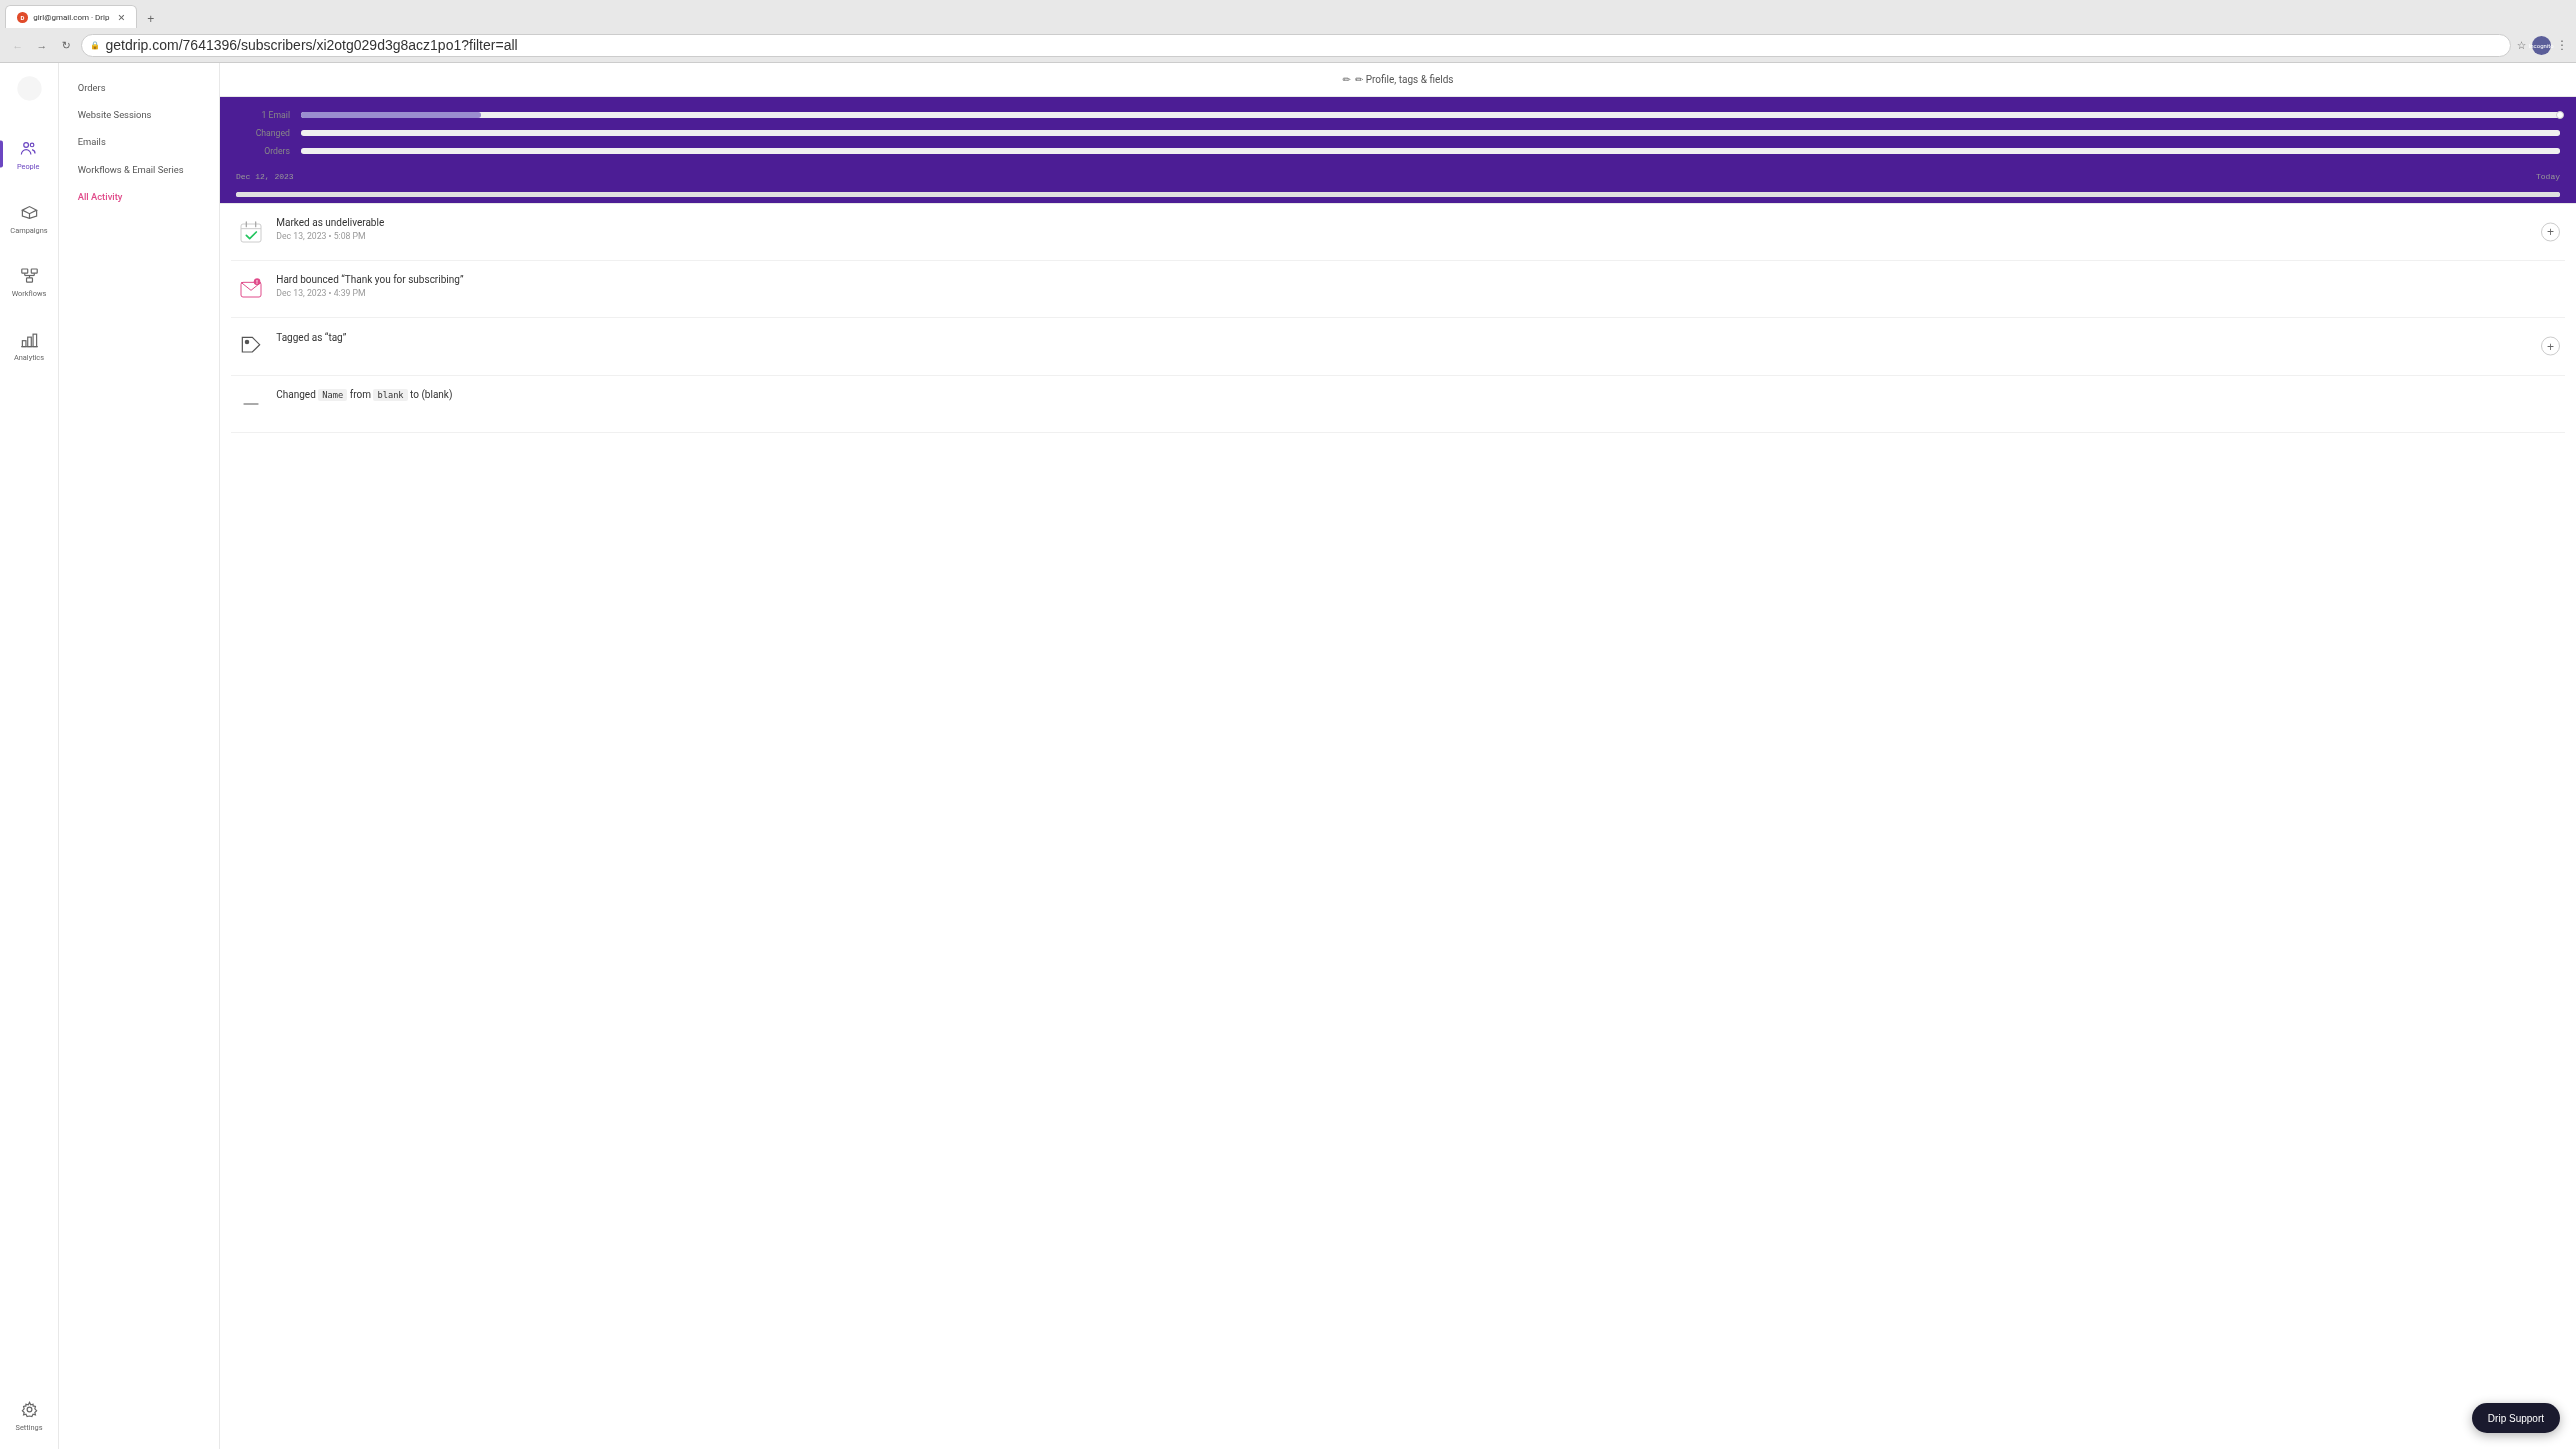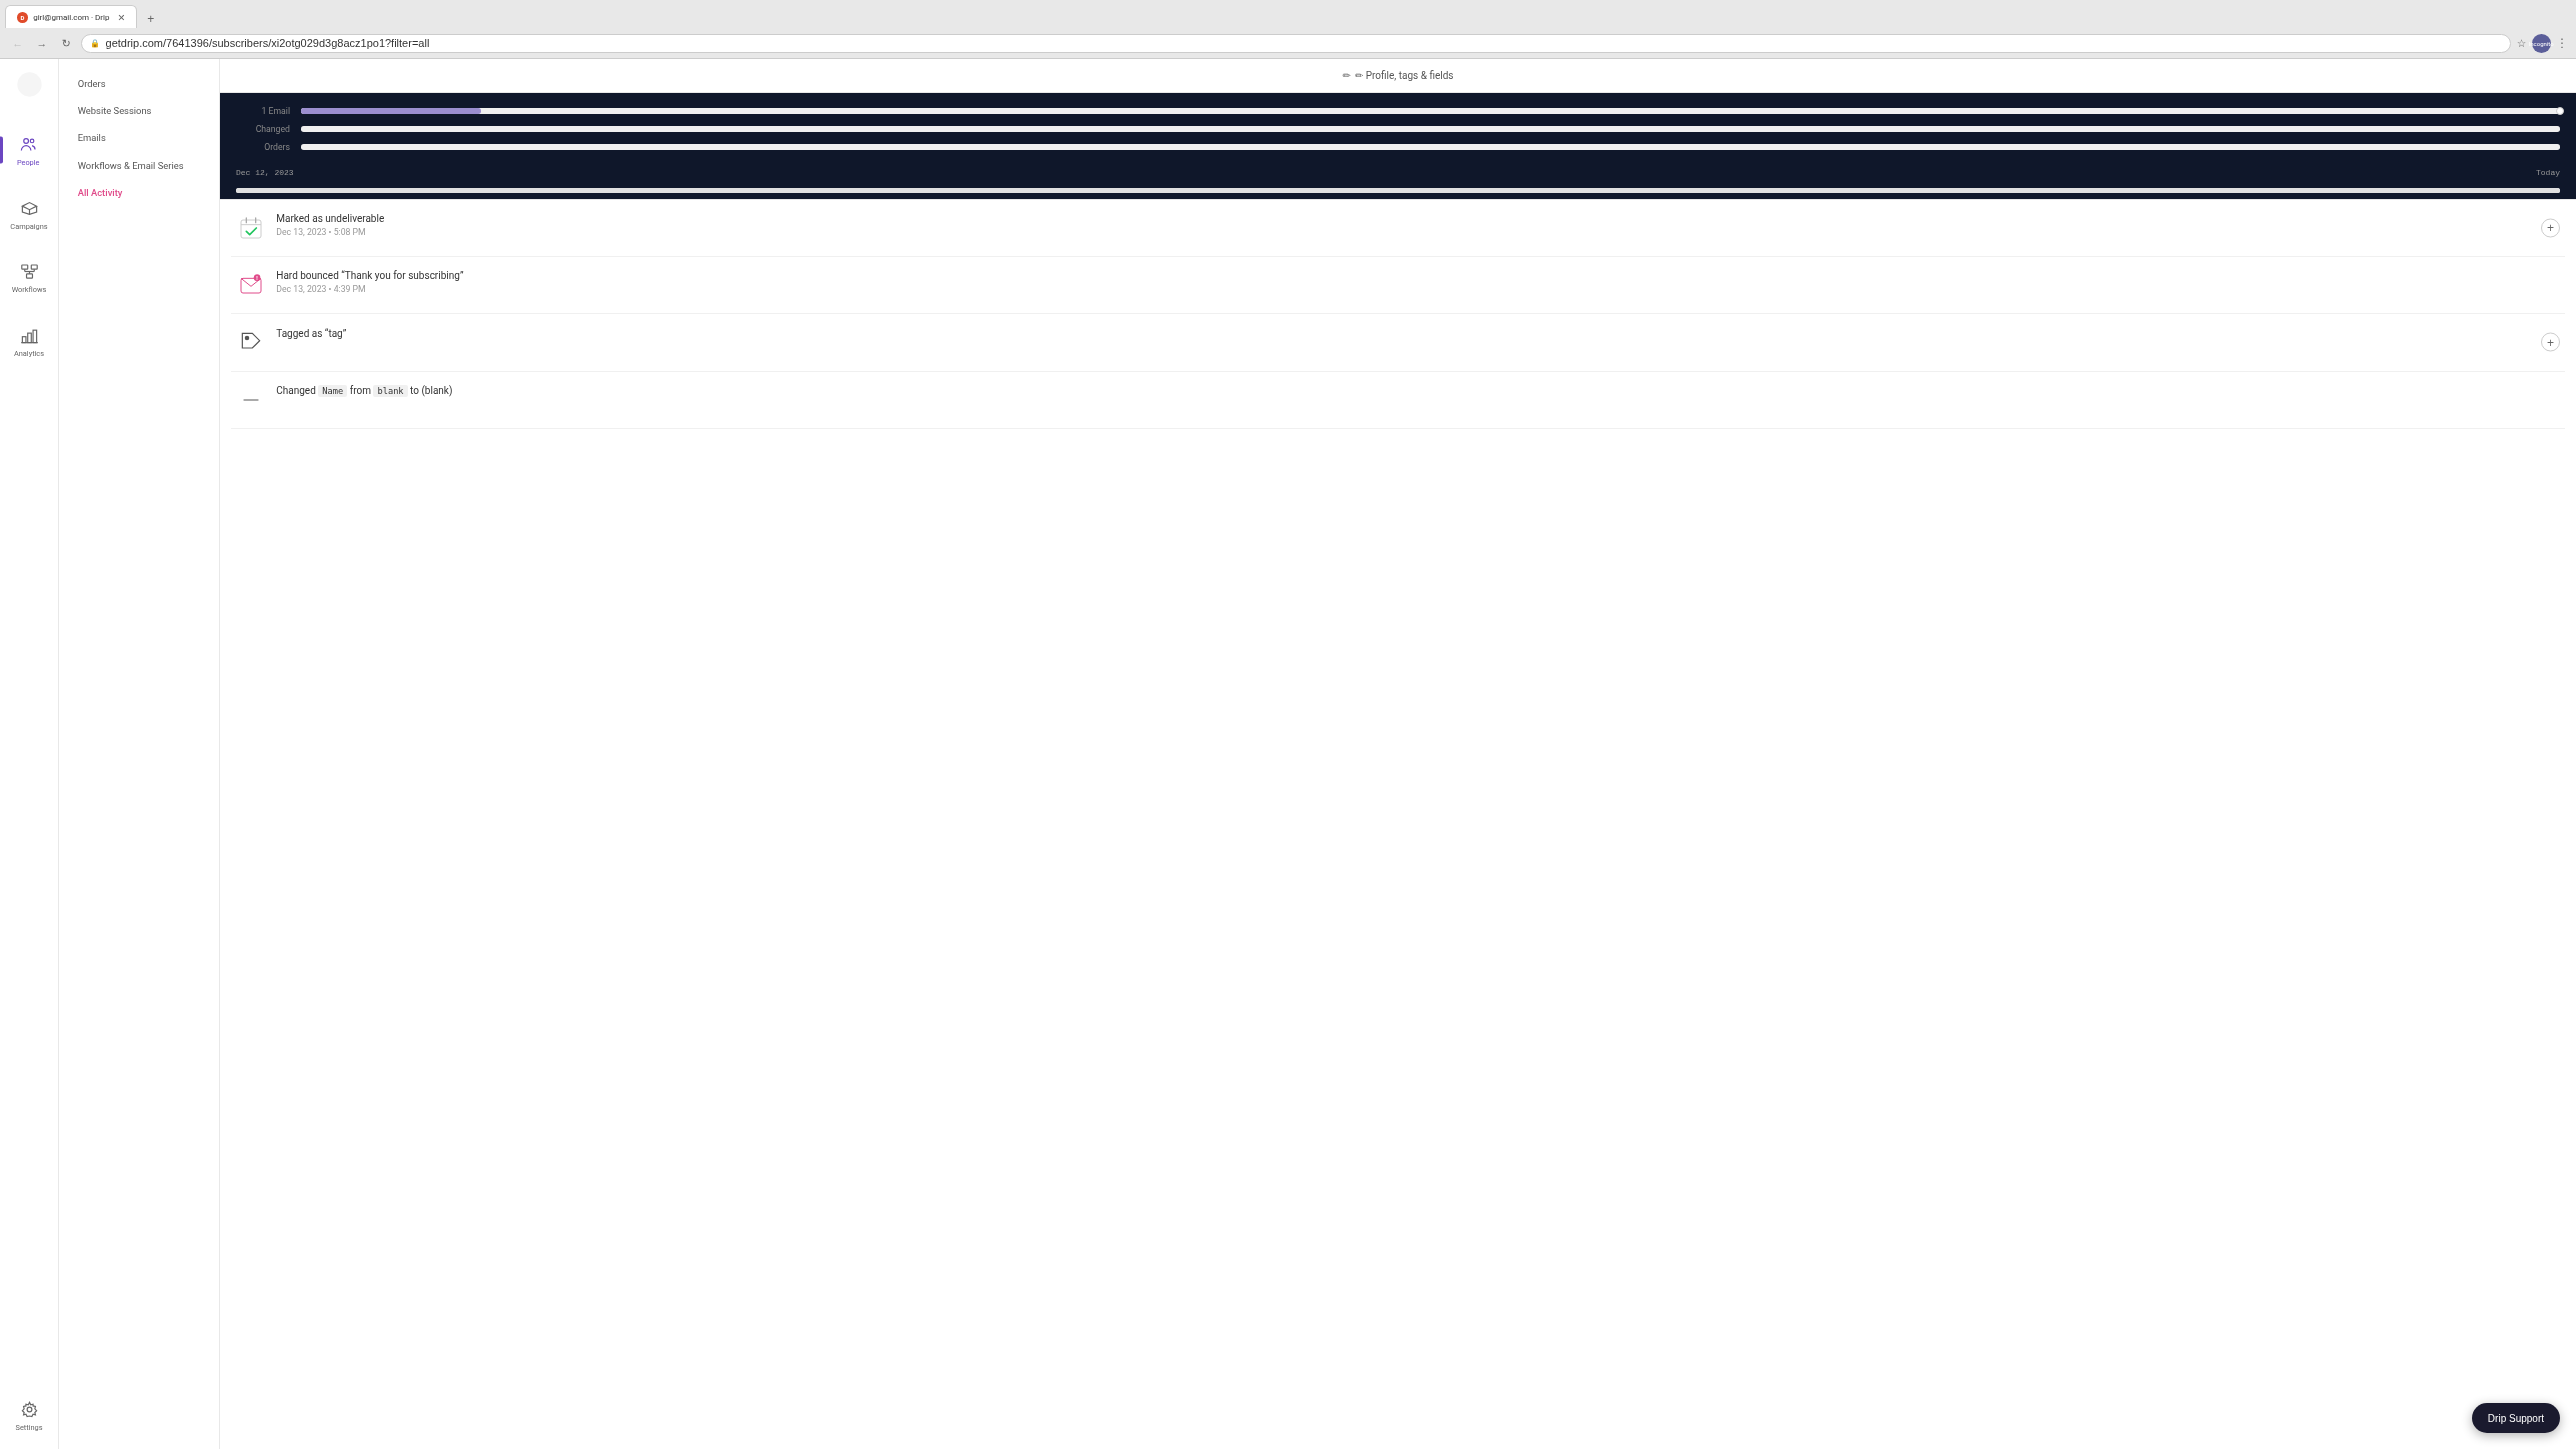--- a/index.html
+++ b/index.html
@@ -11,21 +11,21 @@
     .browser-tab { display: flex; align-items: center; gap: 5.4px; background: white; border-radius: 5.4px 5.4px 0 0; padding: 5.4px 10.7px; font-size: 8px; color: #333; border: 0.7px solid #ccc; border-bottom: none; max-width: 148px; }
     .browser-tab .favicon { width: 10.7px; height: 10.7px; border-radius: 50%; background: #e04b2a; display: flex; align-items: center; justify-content: center; color: white; font-size: 6px; font-weight: bold; flex-shrink: 0; }
     .browser-tab .tab-title { font-size: 8px; overflow: hidden; text-overflow: ellipsis; white-space: nowrap; }
     .browser-tab .close-btn { color: #666; cursor: pointer; margin-left: 2.7px; font-size: 9.4px; }
     .new-tab-btn { background: none; border: none; width: 19px; height: 19px; display: flex; align-items: center; justify-content: center; font-size: 12px; color: #666; cursor: pointer; border-radius: 50%; }
     .browser-controls { display: flex; align-items: center; gap: 5.4px; padding: 5.4px 8px; background: #e8e8e8; }
     .nav-btn { background: none; border: none; width: 19px; height: 19px; display: flex; align-items: center; justify-content: center; color: #666; cursor: pointer; border-radius: 50%; font-size: 10.7px; }
     .nav-btn.disabled { color: #bbb; cursor: default; }
     .address-bar-container { flex: 1; display: flex; align-items: center; background: white; border: 0.7px solid #ccc; border-radius: 13.4px; padding: 2.7px 8px; gap: 5.4px; }
     .lock-icon { color: #666; font-size: 8px; }
-    .address-bar { border: none; outline: none; flex: 1; font-size: 11px; color: #333; background: transparent; }
+    .address-bar { border: none; outline: none; flex: 1; font-size: 14px; color: #333; background: transparent; }
     .star-btn { background: none; border: none; cursor: pointer; color: #666; font-size: 10.7px; }
     .extensions-area { display: flex; align-items: center; gap: 5.4px; }
     .profile-btn { width: 19px; height: 19px; background: #5b5e99; border-radius: 50%; display: flex; align-items: center; justify-content: center; color: white; font-size: 7.4px; cursor: pointer; }
     .menu-btn { background: none; border: none; cursor: pointer; color: #666; font-size: 12px; }
 
     
     .app-container { display: flex; flex: 1; overflow: hidden; background: white; }
 
     
     .sidebar { width: 59px; background: white; border-right: 0.7px solid #e8e8e8; display: flex; flex-direction: column; align-items: center; padding: 10.7px 0; gap: 17px; flex-shrink: 0; }
@@ -46,21 +46,21 @@
     .filter-item.active { color: #e04b8a; font-weight: 500; }
 
     
     .right-panel { flex: 1; display: flex; flex-direction: column; overflow: hidden; background: #fafafa; }
 
     
     .profile-bar { background: white; border-bottom: 0.7px solid #e8e8e8; padding: 10.7px 16px; display: flex; align-items: center; justify-content: center; }
     .profile-bar-link { color: #555; font-size: 10px; text-decoration: none; display: flex; align-items: center; gap: 4px; }
 
     
-    .chart-area { background: #0f172a; padding: 13.4px 16px 0; border-bottom: 0.7px solid #e8e8e8; }
+    .chart-area { background: #4c1d95; padding: 13.4px 16px 0; border-bottom: 0.7px solid #e8e8e8; }
     .chart-labels { display: flex; flex-direction: column; gap: 8px; margin-bottom: 10.7px; }
     .chart-row { display: flex; align-items: center; gap: 10.7px; }
     .chart-row-label { width: 54px; text-align: right; font-size: 8.7px; color: #888; flex-shrink: 0; }
     .chart-bar-container { flex: 1; height: 5.4px; background: #f0f0f0; border-radius: 2.7px; position: relative; }
     .chart-bar { height: 100%; border-radius: 2.7px; }
     .chart-bar.email-bar { background: #9b8ecf; width: 8%; }
     .chart-bar.sessions-bar { width: 0%; }
     .chart-bar.orders-bar { width: 0%; }
     .chart-dot { width: 8px; height: 8px; border-radius: 50%; border: 1.3px solid #ccc; background: white; position: absolute; right: -4px; top: -1.3px; }
     .chart-dates { display: flex; justify-content: space-between; padding: 5.4px 0; font-size: 8px; color: #999; font-family: Liberation Mono, monospace; }

